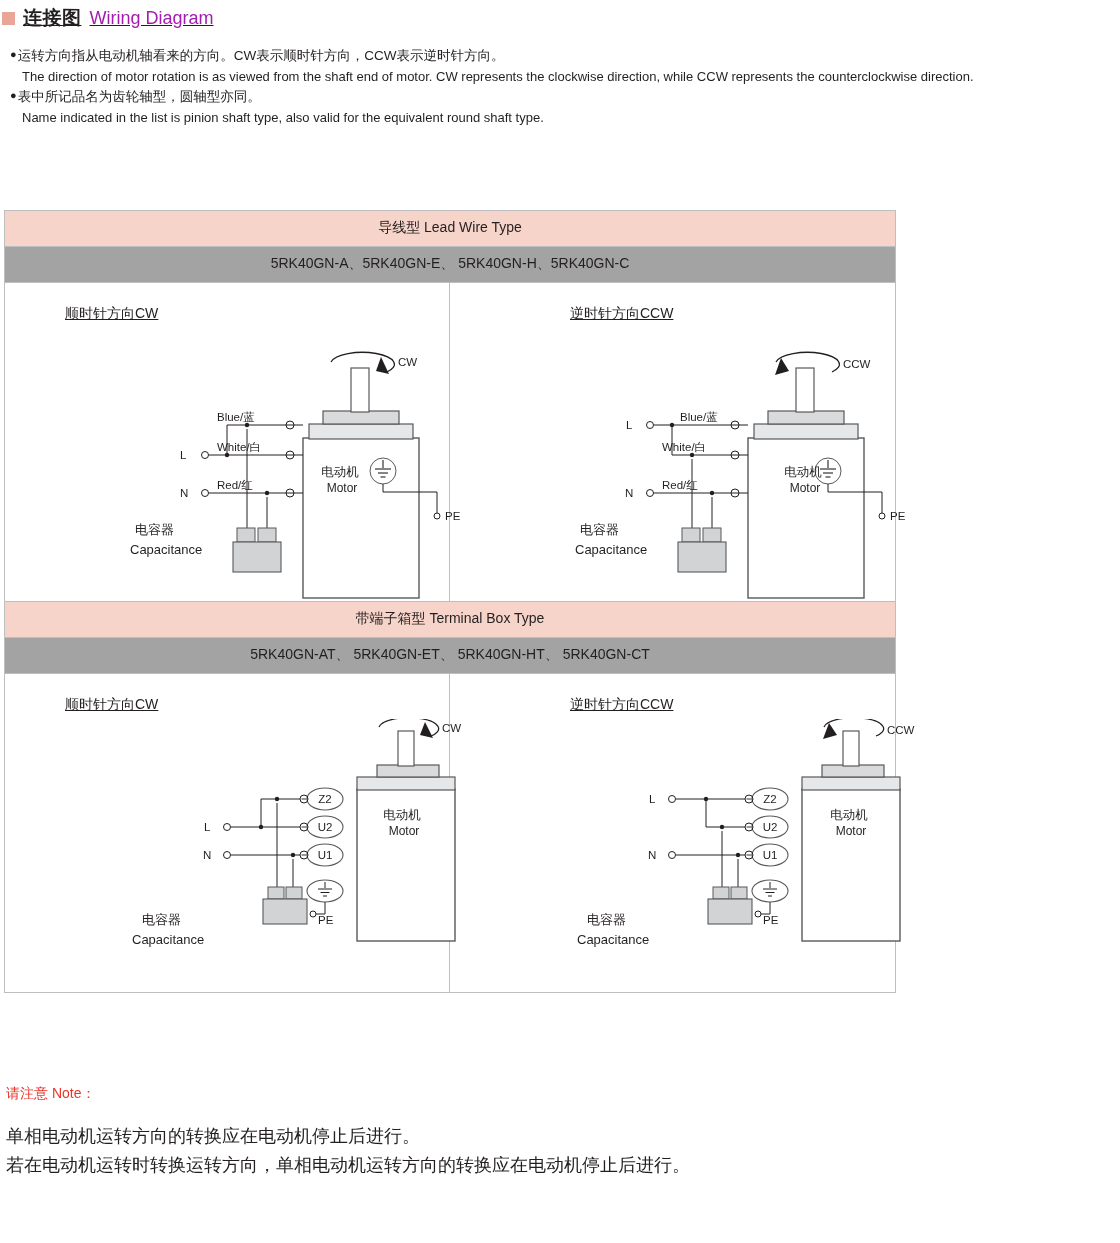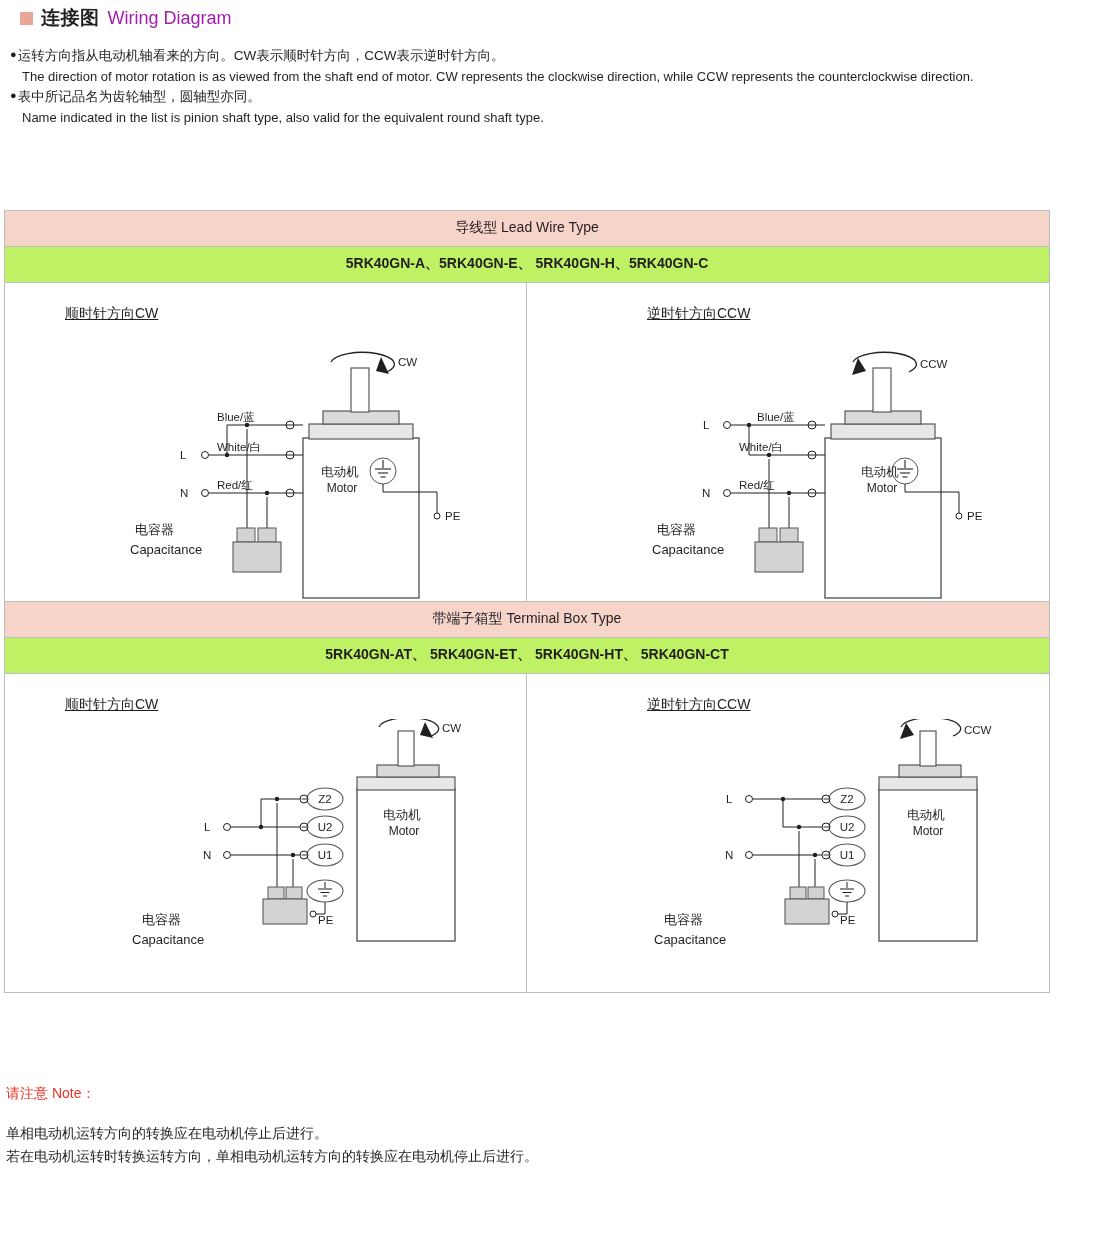--- a/index.html
+++ b/index.html
@@ -17,25 +17,26 @@
   }
   .page {
     position: relative;
     width: 1120px;
     height: 1243px;
   }
 
   
   .title-row {
     position: absolute;
-    left: 20px;
+    left: 2px;
     top: 5px;
     display: flex;
     align-items: center;
     gap: 8px;
+    text-decoration: underline;
   }
   .title-marker {
     width: 13px;
     height: 13px;
     background: #e8a598;
     display: inline-block;
   }
   .title-cn {
     font-size: 19px;
     font-weight: bold;
@@ -68,38 +69,37 @@
   .intro .sub {
     margin-left: 12px;
     font-size: 13px;
   }
 
   
   .table {
     position: absolute;
     left: 4px;
     top: 210px;
-    width: 1046px;
+    width: 892px;
     border: 1px solid #bcbec0;
     box-sizing: border-box;
   }
   .band-pink {
     background: #f6d4ca;
     border-bottom: 1px solid #bcbec0;
     text-align: center;
     font-size: 14px;
     padding: 8px 0 9px 0;
   }
   .band-gray {
-    background: #bef264;
+    background: #a3a3a3;
     border-bottom: 1px solid #bcbec0;
     text-align: center;
     font-size: 14px;
     padding: 8px 0 9px 0;
-    font-weight: bold;
   }
   .diagram-row {
     display: flex;
     border-bottom: 1px solid #bcbec0;
   }
   .diagram-row.last { border-bottom: none; }
   .cell {
     position: relative;
     width: 50%;
     box-sizing: border-box;
@@ -122,21 +122,21 @@
     top: 1082px;
     width: 1108px;
     font-size: 13.5px;
     line-height: 1.6;
   }
   .note-head {
     color: #e8352a;
     font-size: 14px;
     margin-bottom: 18px;
   }
-  .note-line { font-size: 14px; }
+  .note-line { font-size: 18px; }
 
   
   svg text {
     font-family: "Liberation Sans", sans-serif;
     fill: #231f20;
   }
 </style>
 </head>
 <body>
 

